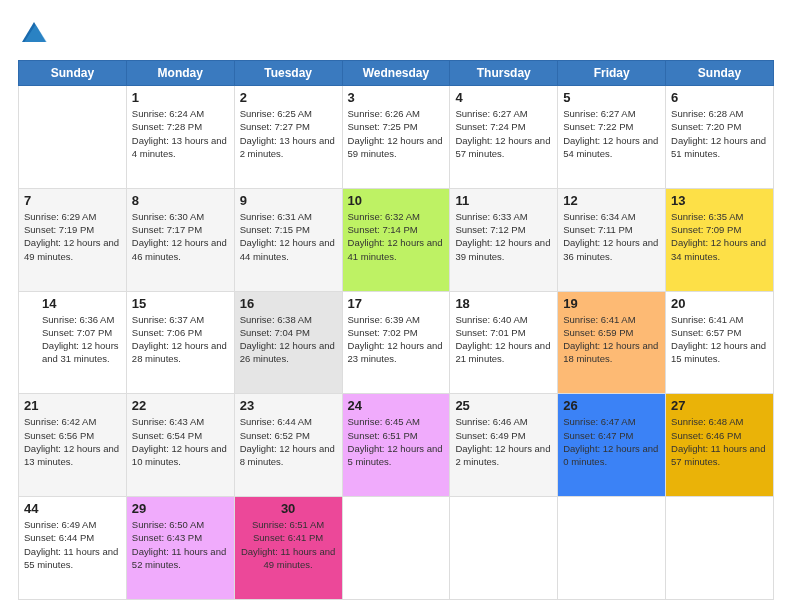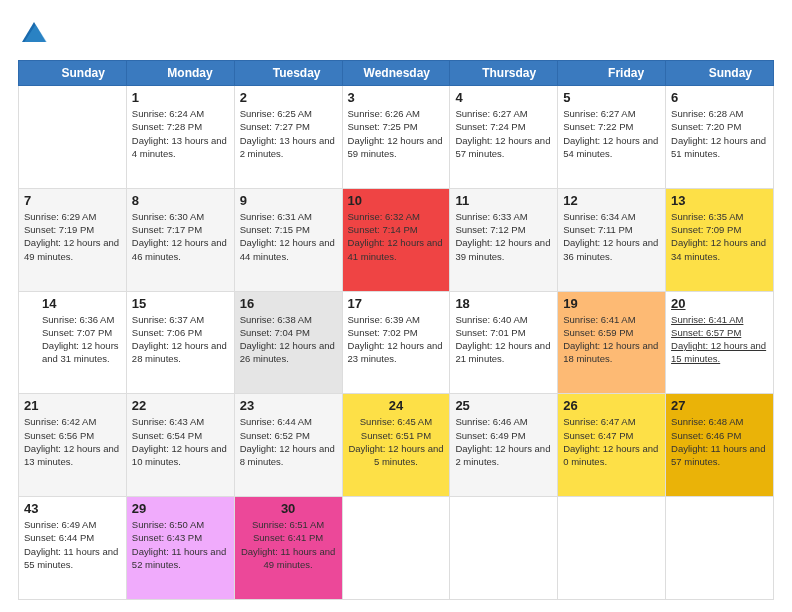--- a/index.html
+++ b/index.html
@@ -60,22 +60,22 @@
       border: 1px solid #ccc;
       border-collapse: collapse;
       width: 100%;
       table-layout: fixed;
     }
     .calendar th {
       background-color: #3a7abf;
       color: #fff;
       font-size: 12px;
       font-weight: bold;
-      padding: 5px 21px;
-      text-align: right;
+      padding: 5px 11px;
+      text-align: center;
       border: 1px solid #2e6aad;
     }
     .calendar td {
       vertical-align: top;
       padding: 4px 5px;
       border: 1px solid #ddd;
       font-size: 10px;
       color: #333;
       height: 80px;
     }
@@ -165,21 +165,21 @@
             <div class="day-info">Sunrise: 6:29 AM<br>Sunset: 7:19 PM<br>Daylight: 12 hours and 49 minutes.</div>
           </td>
           <td style="background-color: rgb(245, 245, 245);">
             <span class="day-number">8</span>
             <div class="day-info">Sunrise: 6:30 AM<br>Sunset: 7:17 PM<br>Daylight: 12 hours and 46 minutes.</div>
           </td>
           <td style="background-color: rgb(245, 245, 245);">
             <span class="day-number">9</span>
             <div class="day-info">Sunrise: 6:31 AM<br>Sunset: 7:15 PM<br>Daylight: 12 hours and 44 minutes.</div>
           </td>
-          <td style="background-color: #ef4444;">
+          <td style="background-color: #bef264;">
             <span class="day-number">10</span>
             <div class="day-info">Sunrise: 6:32 AM<br>Sunset: 7:14 PM<br>Daylight: 12 hours and 41 minutes.</div>
           </td>
           <td style="background-color: rgb(245, 245, 245);">
             <span class="day-number">11</span>
             <div class="day-info">Sunrise: 6:33 AM<br>Sunset: 7:12 PM<br>Daylight: 12 hours and 39 minutes.</div>
           </td>
           <td style="background-color: rgb(245, 245, 245);">
             <span class="day-number">12</span>
             <div class="day-info">Sunrise: 6:34 AM<br>Sunset: 7:11 PM<br>Daylight: 12 hours and 36 minutes.</div>
@@ -207,58 +207,58 @@
             <div class="day-info">Sunrise: 6:39 AM<br>Sunset: 7:02 PM<br>Daylight: 12 hours and 23 minutes.</div>
           </td>
           <td style="background-color: rgb(255, 255, 255);">
             <span class="day-number">18</span>
             <div class="day-info">Sunrise: 6:40 AM<br>Sunset: 7:01 PM<br>Daylight: 12 hours and 21 minutes.</div>
           </td>
           <td style="background-color: #fdba74;">
             <span class="day-number">19</span>
             <div class="day-info">Sunrise: 6:41 AM<br>Sunset: 6:59 PM<br>Daylight: 12 hours and 18 minutes.</div>
           </td>
-          <td style="background-color: rgb(255, 255, 255); text-decoration: underline;">
+          <td style="background-color: rgb(255, 255, 255);">
             <span class="day-number">20</span>
             <div class="day-info">Sunrise: 6:41 AM<br>Sunset: 6:57 PM<br>Daylight: 12 hours and 15 minutes.</div>
           </td>
         </tr>
         <tr>
           <td style="background-color: rgb(245, 245, 245);">
             <span class="day-number">21</span>
             <div class="day-info">Sunrise: 6:42 AM<br>Sunset: 6:56 PM<br>Daylight: 12 hours and 13 minutes.</div>
           </td>
           <td style="background-color: rgb(245, 245, 245);">
             <span class="day-number">22</span>
             <div class="day-info">Sunrise: 6:43 AM<br>Sunset: 6:54 PM<br>Daylight: 12 hours and 10 minutes.</div>
           </td>
           <td style="background-color: rgb(245, 245, 245);">
             <span class="day-number">23</span>
             <div class="day-info">Sunrise: 6:44 AM<br>Sunset: 6:52 PM<br>Daylight: 12 hours and 8 minutes.</div>
           </td>
-          <td style="background-color: #fde047; text-align: center;">
+          <td style="background-color: #f0abfc;">
             <span class="day-number">24</span>
             <div class="day-info">Sunrise: 6:45 AM<br>Sunset: 6:51 PM<br>Daylight: 12 hours and 5 minutes.</div>
           </td>
           <td style="background-color: rgb(245, 245, 245);">
             <span class="day-number">25</span>
             <div class="day-info">Sunrise: 6:46 AM<br>Sunset: 6:49 PM<br>Daylight: 12 hours and 2 minutes.</div>
           </td>
-          <td style="background-color: #fde047;">
+          <td style="background-color: #3b82f6;">
             <span class="day-number">26</span>
             <div class="day-info">Sunrise: 6:47 AM<br>Sunset: 6:47 PM<br>Daylight: 12 hours and 0 minutes.</div>
           </td>
           <td style="background-color: #eab308;">
             <span class="day-number">27</span>
             <div class="day-info">Sunrise: 6:48 AM<br>Sunset: 6:46 PM<br>Daylight: 11 hours and 57 minutes.</div>
           </td>
         </tr>
         <tr>
           <td style="background-color: rgb(255, 255, 255);">
-            <span class="day-number">43</span>
+            <span class="day-number">44</span>
             <div class="day-info">Sunrise: 6:49 AM<br>Sunset: 6:44 PM<br>Daylight: 11 hours and 55 minutes.</div>
           </td>
           <td style="background-color: #f0abfc;">
             <span class="day-number">29</span>
             <div class="day-info">Sunrise: 6:50 AM<br>Sunset: 6:43 PM<br>Daylight: 11 hours and 52 minutes.</div>
           </td>
           <td style="background-color: #ec4899; text-align: center;">
             <span class="day-number">30</span>
             <div class="day-info">Sunrise: 6:51 AM<br>Sunset: 6:41 PM<br>Daylight: 11 hours and 49 minutes.</div>
           </td>

